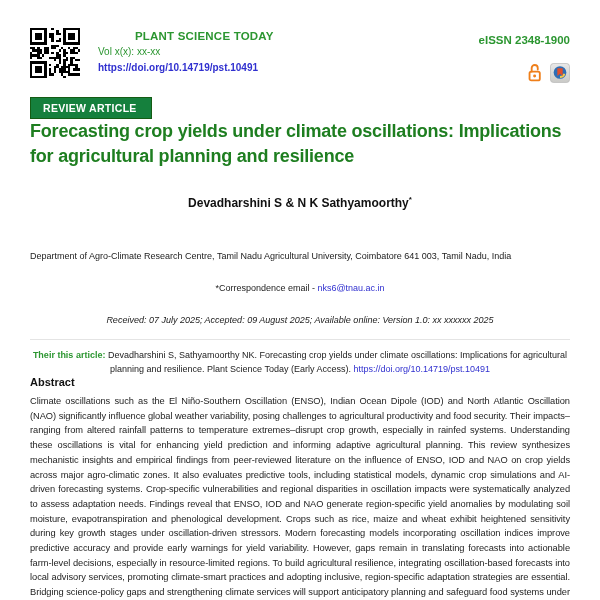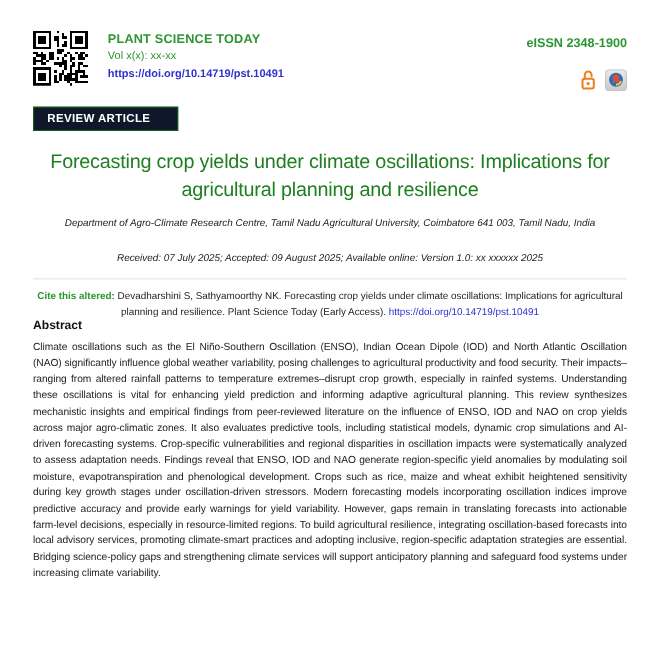--- a/index.html
+++ b/index.html
@@ -6,38 +6,38 @@
   html,body { width:600px; height:600px; background:#ffffff; overflow:hidden;
               font-family:"Liberation Sans", sans-serif; color:#1c1c1c; }
   .page { width:600px; height:600px; padding:28px 30px 0 30px; position:relative; }
 
   
   .header { display:flex; justify-content:space-between; align-items:flex-start; }
   .header-left { display:flex; gap:18px; }
   .qr { width:50px; height:50px; }
   .qr svg { width:50px; height:50px; display:block; }
   .journal-meta { padding-top:2px; }
-  .journal-name { color:#2c9631; font-weight:bold; font-size:11.5px; letter-spacing:.2px; }
+  .journal-name { color:#2c9631; font-weight:bold; font-size:11.5px; letter-spacing:.2px;margin-left:37px; }
   .journal-vol  { color:#2c9631; font-weight:normal; font-size:10px; margin-top:4px; }
   .journal-doi  { color:#3030cf; font-weight:bold; font-size:10px; margin-top:4px; text-decoration:none; display:inline-block; }
   .header-right { text-align:right;margin-left:44px; }
   .eissn { color:#2c9631; font-weight:bold; font-size:11.5px; margin-top:6px; }
   .badges-row { margin-top:16px; display:flex; gap:7px; justify-content:flex-end; align-items:center; }
 
   
-  .article-type { display:inline-block; margin-top:13px; background:#0f172a; border:1px solid #145c14;
+  .article-type { display:inline-block; margin-top:13px; background:#15803d; border:1px solid #145c14;
                   color:#ffffff; font-weight:bold; font-size:10.5px; letter-spacing:.3px;
-                  padding:4px 24px 4px 12px; }
-
-  
-  .title { margin:16px auto 0 auto; max-width:540px; text-align:center;
-           color:#1e7e20; font-weight:normal; font-size:18px; line-height:25px; letter-spacing:-.2px; }
+                  padding:4px 14px 4px 12px; }
+
+  
+  .title { margin:0 auto 0 auto; max-width:540px; text-align:left;
+           color:#1e7e20; font-weight:bold; font-size:18px; line-height:25px; letter-spacing:-.2px; }
   .authors { margin-top:26px; text-align:center; font-weight:bold; font-size:12px; color:#111; }
   .authors sup { font-size:8px; }
-  .affiliation { margin-top:12px; text-align:center; font-size:9px; color:#222;font-style:italic; }
+  .affiliation { margin-top:41px; text-align:left; font-size:9px; color:#222; }
   .correspondence { margin-top:22px; text-align:center; font-size:9px; color:#222; }
   .correspondence a { color:#3030cf; text-decoration:none; }
   .dates { margin-top:22px; text-align:center; font-size:9px; color:#222;font-style:italic; }
 
   .divider { margin-top:14px; border:none; border-top:1px solid #e4e4e4; }
 
   
   .citation { margin:9px auto 0 auto; max-width:548px; text-align:center; font-size:9px; line-height:13.5px; color:#222; }
   .cite-label { color:#2c9631; font-weight:bold; }
   .citation a { color:#3030cf; text-decoration:none; }
@@ -222,28 +222,30 @@
       </div>
     </div>
   </div>
 
   
   <div class="article-type">REVIEW ARTICLE</div>
 
   
   <h1 class="title">Forecasting crop yields under climate oscillations: Implications for agricultural planning and resilience</h1>
 
+  <div class="authors"><span>Devadharshini S &amp; N K Sathyamoorthy</span><sup>*</sup></div>
 
   <div class="affiliation">Department of Agro-Climate Research Centre, Tamil Nadu Agricultural University, Coimbatore 641 003, Tamil Nadu, India</div>
 
+  <div class="correspondence"><span>*Correspondence email - </span><a href="#">nks6@tnau.ac.in</a></div>
 
   <div class="dates">Received: 07 July 2025; Accepted: 09 August 2025; Available online: Version 1.0: xx xxxxxx 2025</div>
 
   <hr class="divider">
 
   
-  <p class="citation"><span class="cite-label">Cite this altered:</span><span> Devadharshini S, Sathyamoorthy NK. Forecasting crop yields under climate oscillations: Implications for agricultural planning and resilience. Plant Science Today (Early Access). </span><a href="#">https://doi.org/10.14719/pst.10491</a></p>
+  <p class="citation"><span class="cite-label">Their this article:</span><span> Devadharshini S, Sathyamoorthy NK. Forecasting crop yields under climate oscillations: Implications for agricultural planning and resilience. Plant Science Today (Early Access). </span><a href="#">https://doi.org/10.14719/pst.10491</a></p>
 
   
   <div class="abstract-heading">Abstract</div>
   <p class="abstract-body">Climate oscillations such as the El Niño-Southern Oscillation (ENSO), Indian Ocean Dipole (IOD) and North Atlantic Oscillation (NAO) significantly influence global weather variability, posing challenges to agricultural productivity and food security. Their impacts–ranging from altered rainfall patterns to temperature extremes–disrupt crop growth, especially in rainfed systems. Understanding these oscillations is vital for enhancing yield prediction and informing adaptive agricultural planning. This review synthesizes mechanistic insights and empirical findings from peer-reviewed literature on the influence of ENSO, IOD and NAO on crop yields across major agro-climatic zones. It also evaluates predictive tools, including statistical models, dynamic crop simulations and AI-driven forecasting systems. Crop-specific vulnerabilities and regional disparities in oscillation impacts were systematically analyzed to assess adaptation needs. Findings reveal that ENSO, IOD and NAO generate region-specific yield anomalies by modulating soil moisture, evapotranspiration and phenological development. Crops such as rice, maize and wheat exhibit heightened sensitivity during key growth stages under oscillation-driven stressors. Modern forecasting models incorporating oscillation indices improve predictive accuracy and provide early warnings for yield variability. However, gaps remain in translating forecasts into actionable farm-level decisions, especially in resource-limited regions. To build agricultural resilience, integrating oscillation-based forecasts into local advisory services, promoting climate-smart practices and adopting inclusive, region-specific adaptation strategies are essential. Bridging science-policy gaps and strengthening climate services will support anticipatory planning and safeguard food systems under increasing climate variability.</p>
 
 </div>
 
 </body></html>

